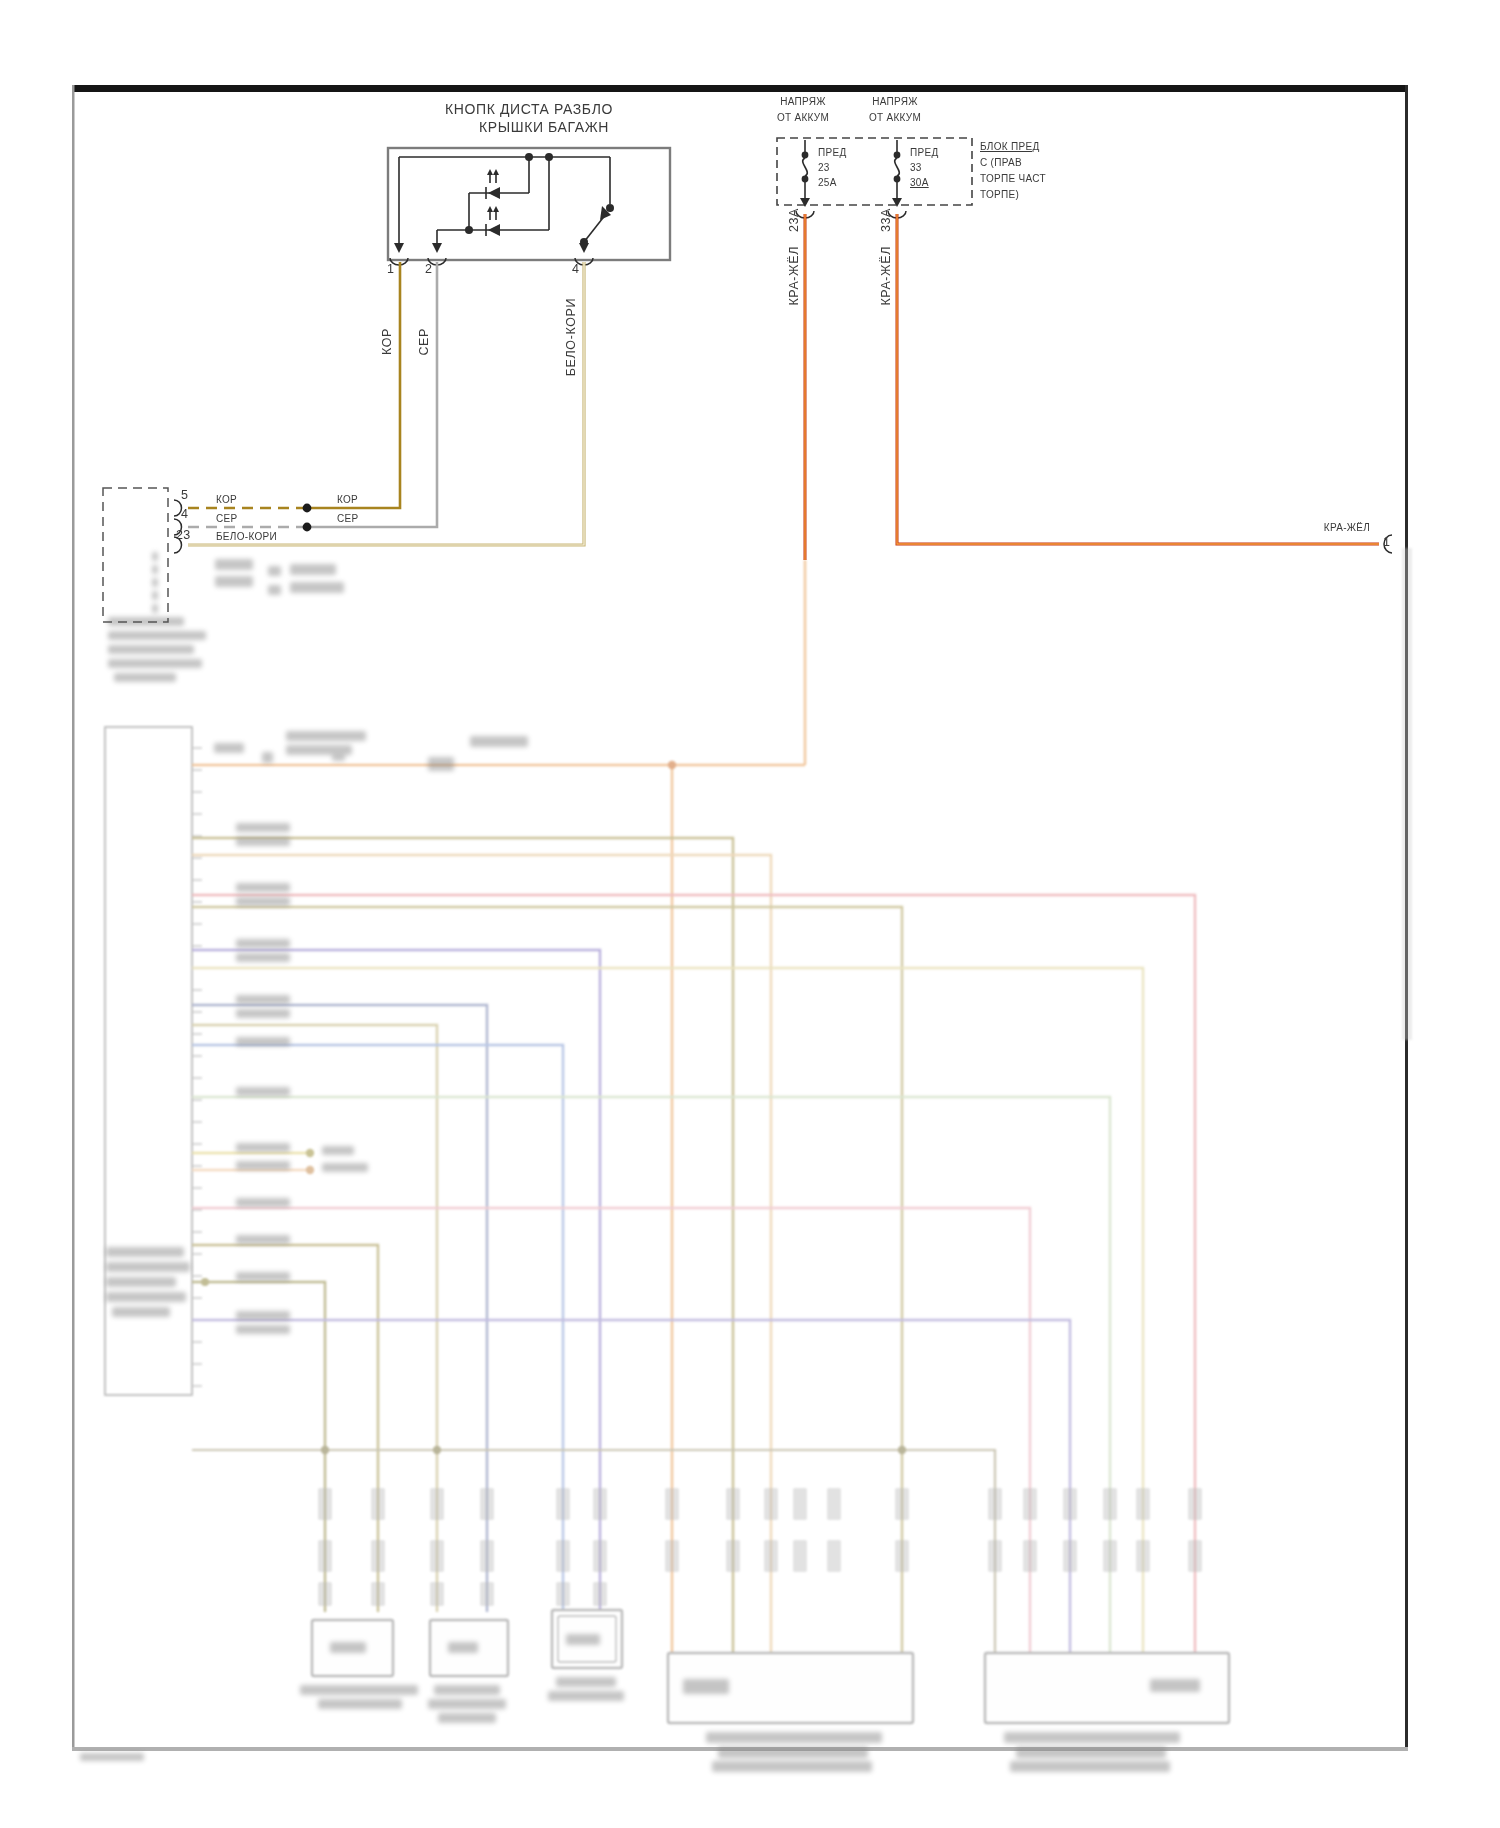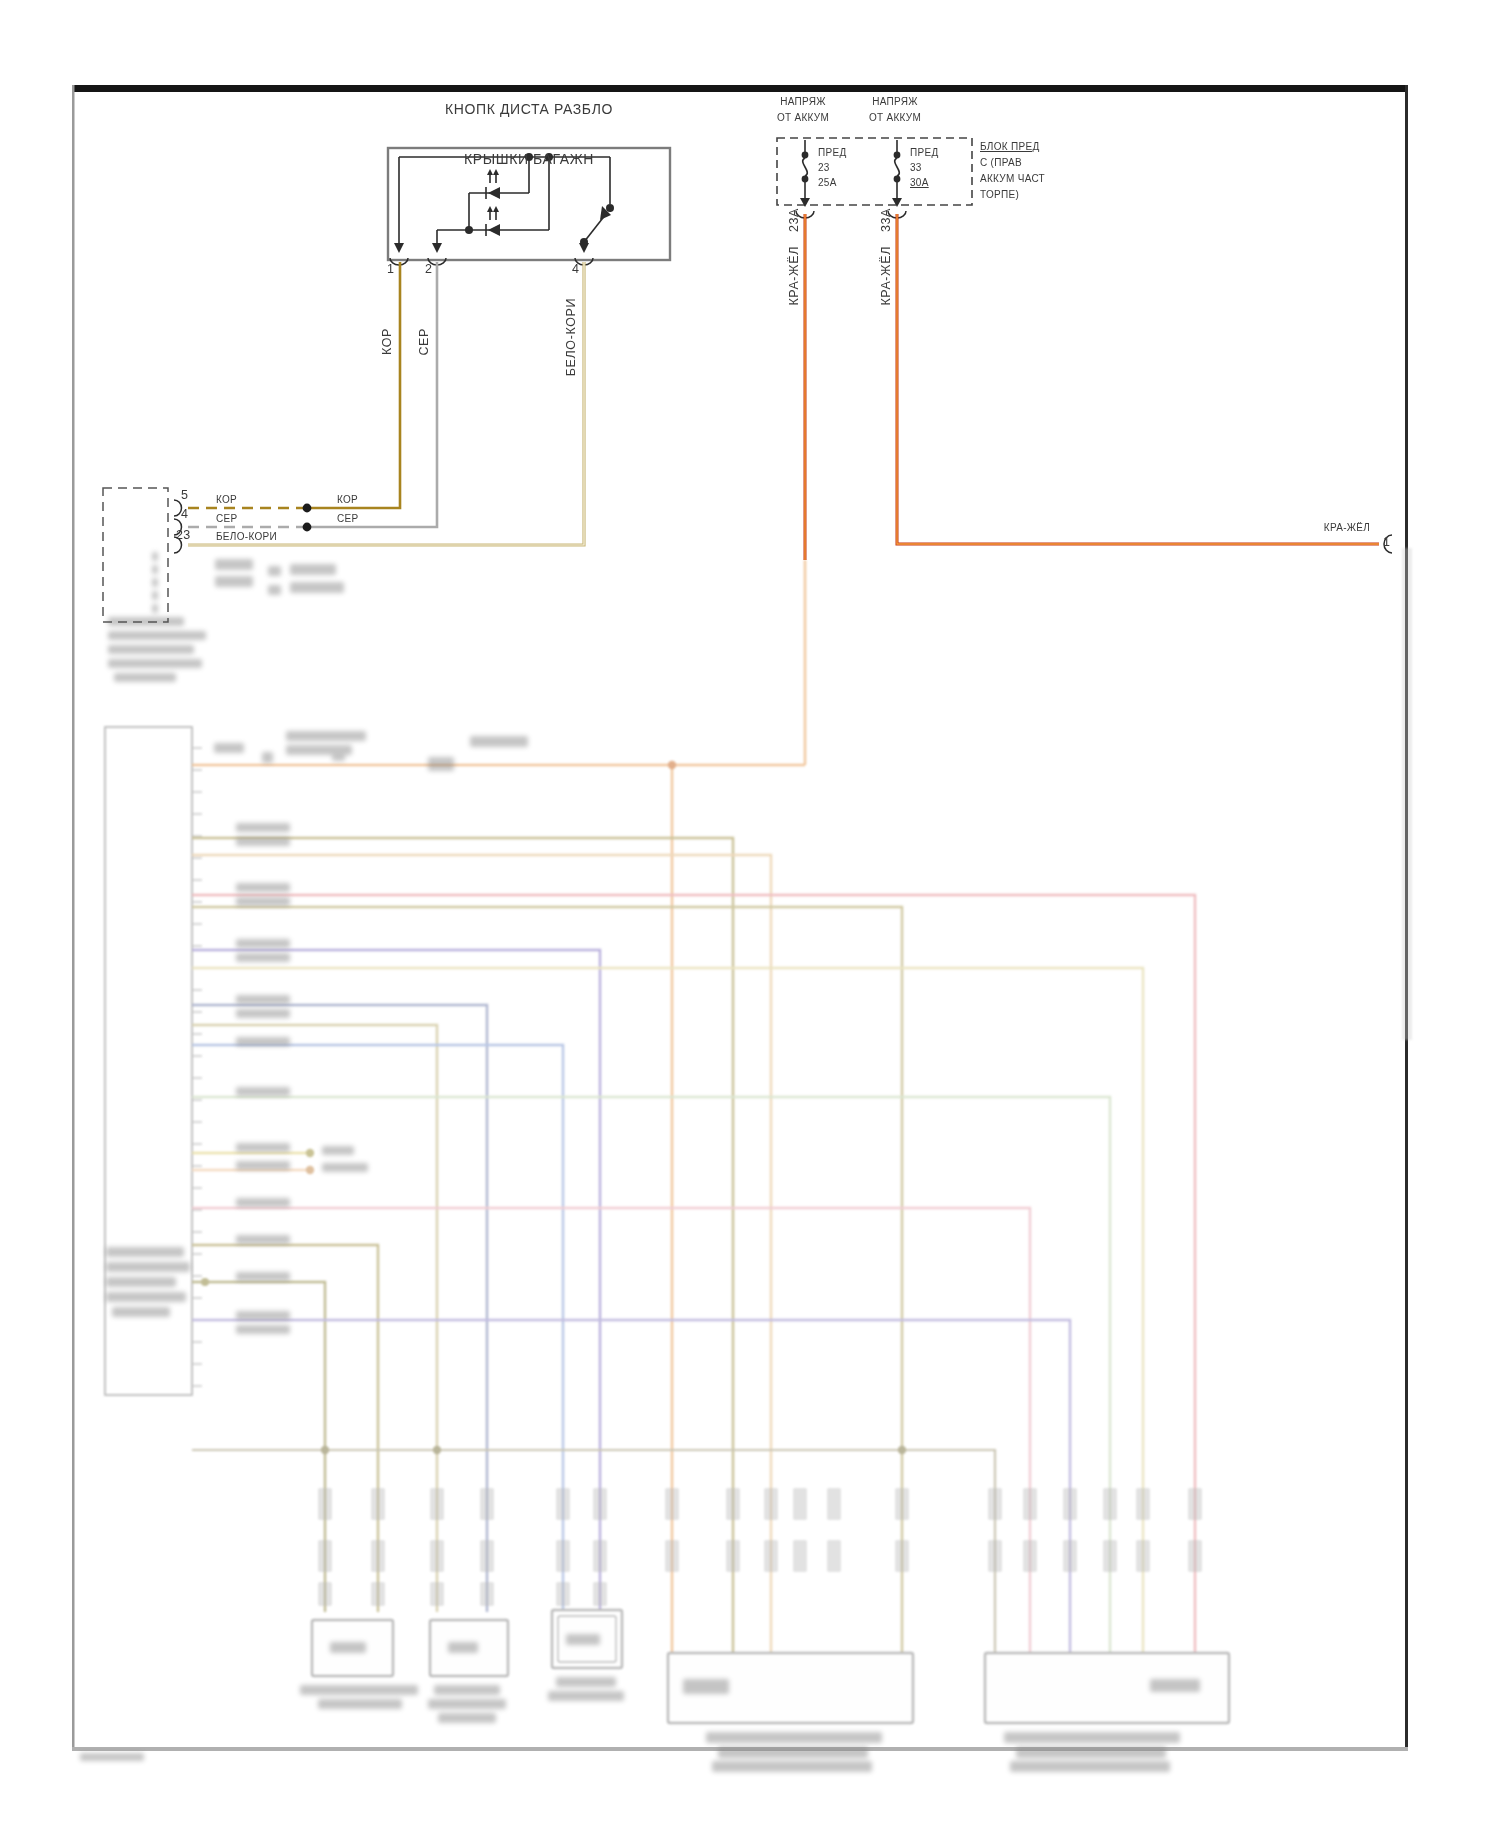--- a/index.html
+++ b/index.html
@@ -316,21 +316,21 @@
     <g fill="none">
       <path d="M805,214 V560" stroke="#c43415" stroke-width="3"></path>
       <path d="M805,214 V560" stroke="#f7a03c" stroke-width="1.3"></path>
       <path d="M897,214 V544 H1379" stroke="#c43415" stroke-width="3"></path>
       <path d="M897,214 V544 H1379" stroke="#f7a03c" stroke-width="1.3"></path>
       <path d="M1392,535 a8,9 0 0 0 0,18" stroke="#2b2b2b" stroke-width="1.5"></path>
     </g>
   </svg>
 
   <span class="lbl title c" style="left:414px;top:102px;width:230px;">КНОПК ДИСТА РАЗБЛО</span>
-  <span class="lbl title c" style="left:414px;top:120px;width:230px;margin-top:32px;">КРЫШКИ БАГАЖН</span>
+  <span class="lbl title c" style="left:429px;top:120px;width:230px;">КРЫШКИ БАГАЖН</span>
 
   <span class="lbl small" style="left:387px;top:262px;">1</span>
   <span class="lbl small" style="left:425px;top:262px;">2</span>
   <span class="lbl small" style="left:572px;top:262px;">4</span>
 
   <span class="vlabel" style="left:380px;top:328px;">КОР</span>
   <span class="vlabel" style="left:417px;top:328px;">СЕР</span>
   <span class="vlabel" style="left:564px;top:298px;">БЕЛО-КОРИ</span>
 
   <span class="lbl small" style="left:181px;top:488px;">5</span>
@@ -350,21 +350,21 @@
 
   <span class="lbl" style="left:818px;top:146px;">ПРЕД</span>
   <span class="lbl" style="left:818px;top:161px;">23</span>
   <span class="lbl" style="left:818px;top:176px;">25А</span>
   <span class="lbl" style="left:910px;top:146px;">ПРЕД</span>
   <span class="lbl" style="left:910px;top:161px;text-align:center;">33</span>
   <span class="lbl" style="left:910px;top:176px;text-decoration:underline;">30А</span>
 
   <span class="lbl" style="left:980px;top:140px;text-decoration:underline;">БЛОК ПРЕД</span>
   <span class="lbl" style="left:980px;top:156px;text-align:right;">С (ПРАВ</span>
-  <span class="lbl" style="left:980px;top:172px;">АККУМ ЧАСТ</span>
+  <span class="lbl" style="left:980px;top:172px;">ТОРПЕ ЧАСТ</span>
   <span class="lbl" style="left:980px;top:188px;">ТОРПЕ)</span>
 
   <span class="vlabel" style="left:787px;top:208px;">23А</span>
   <span class="vlabel" style="left:879px;top:208px;">33А</span>
   <span class="vlabel" style="left:787px;top:246px;">КРА-ЖЁЛ</span>
   <span class="vlabel" style="left:879px;top:246px;">КРА-ЖЁЛ</span>
 
   <span class="lbl c" style="left:1316px;top:521px;width:62px;">КРА-ЖЁЛ</span>
   <span class="lbl small" style="left:1383px;top:535px;">1</span>
 

